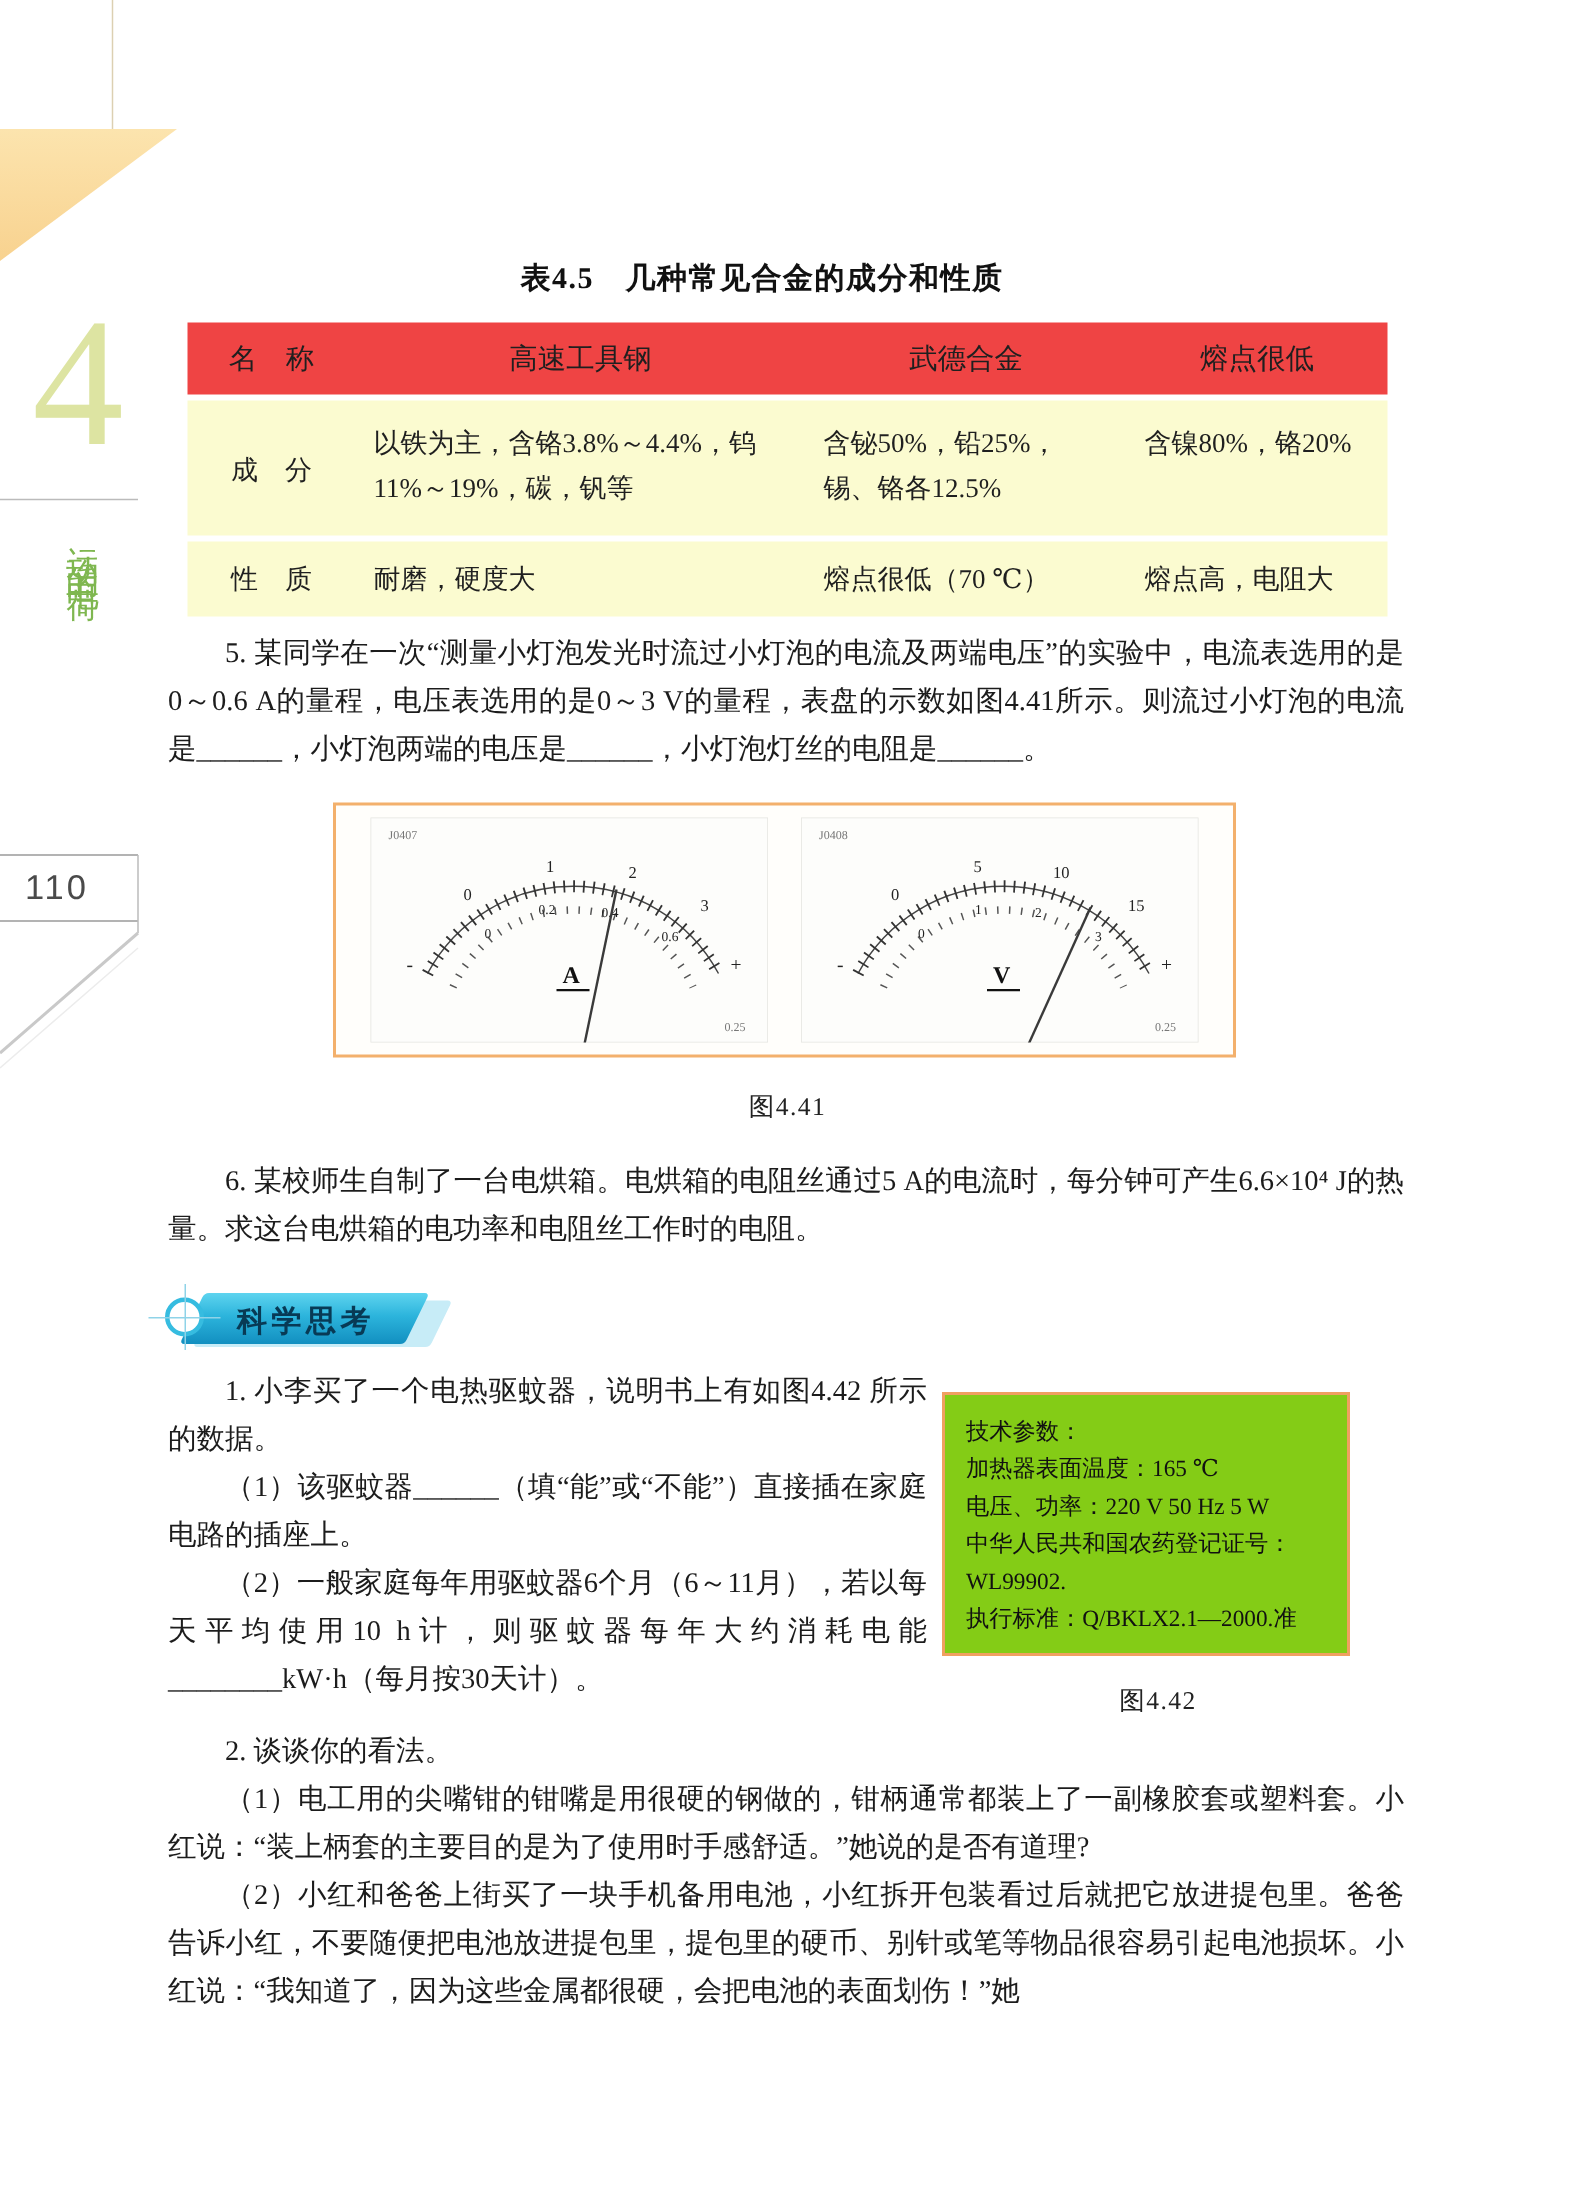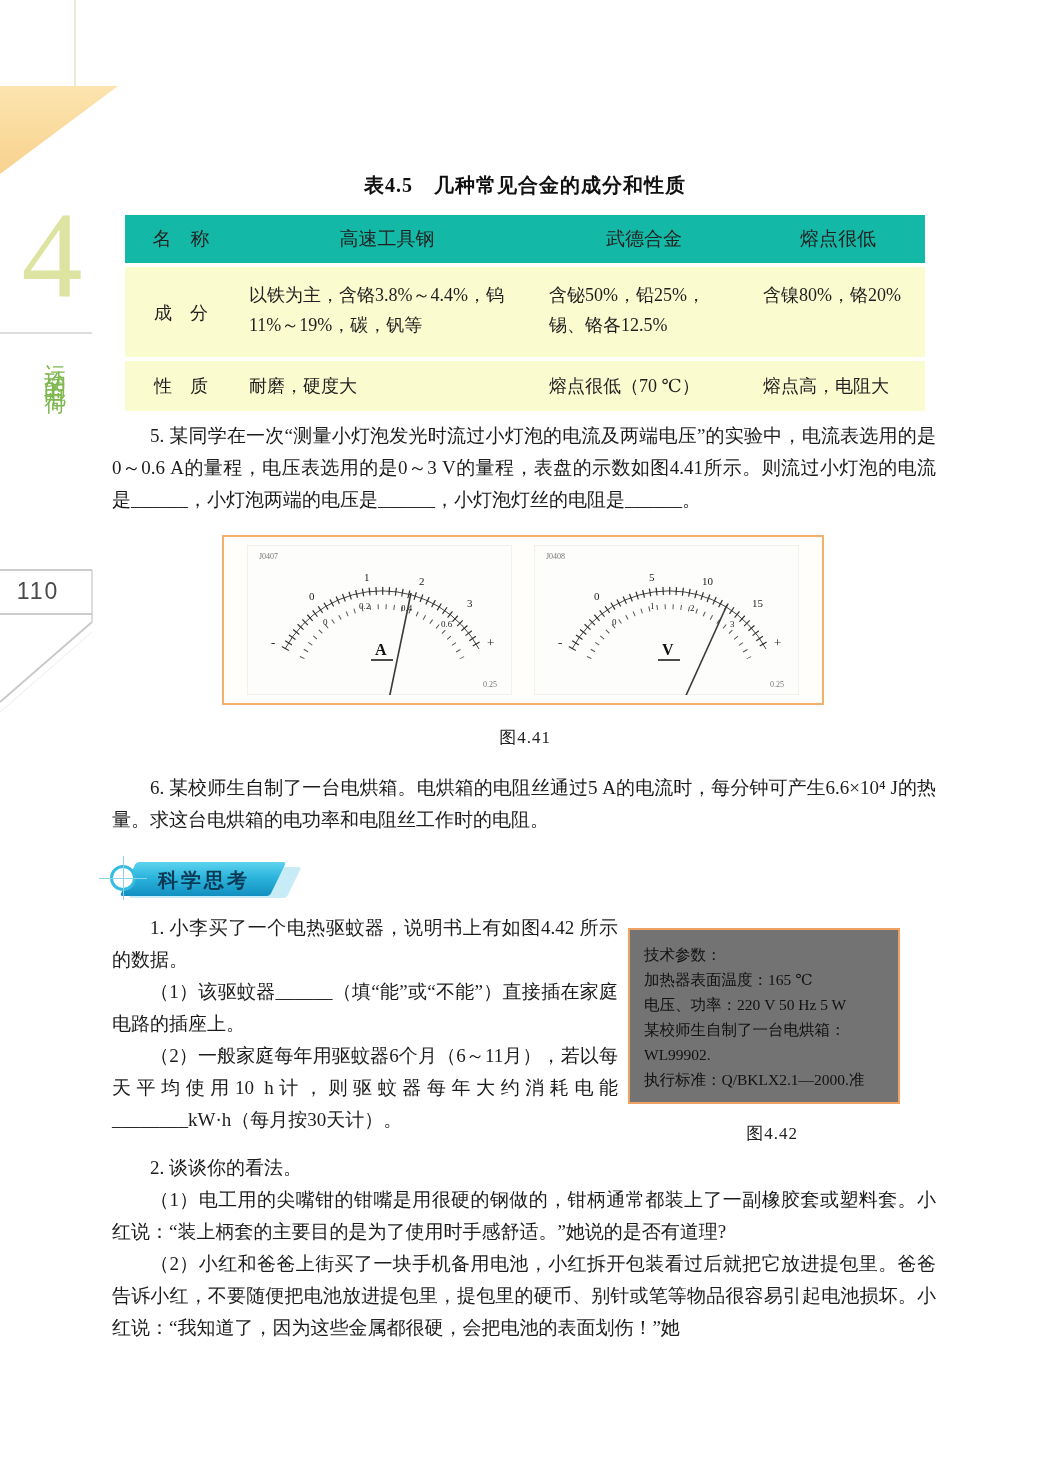--- a/index.html
+++ b/index.html
@@ -28,26 +28,26 @@
   }
   .page-number {
     position:absolute; left:0; top:578px; width:76px; text-align:center;
     font-size:23px; letter-spacing:2px; color:#4a4a4a;
     font-family:"Liberation Sans",sans-serif;
   }
   .sidebar-lines { position:absolute; left:0; top:0; }
 
   
   .table-title {
-    position:absolute; left:125px; top:172px; width:800px; text-align:center;
+    position:absolute; left:108px; top:172px; width:800px; text-align:center;
     font-size:20px; font-weight:bold; letter-spacing:1px; color:#111;
   }
   .alloy-table { position:absolute; left:125px; top:215px; width:800px; font-size:18px; }
   .trow { display:grid; grid-template-columns:112px 300px 214px 174px; margin-bottom:4px; }
-  .thead-row { background:#14b8a6; }
+  .thead-row { background:#ef4444; }
   .thead-row .cell { padding:11px 6px; text-align:center; font-size:19px; }
   .body-row { background:#fbfbd0; }
   .body-row .cell { padding:11px 12px; line-height:30px; }
   .body-row .label-cell { text-align:center; padding-left:6px; padding-right:6px; align-self:center; }
   .row-chengfen { min-height:90px; }
   .row-chengfen .cell { padding-top:13px; }
   .row-xingzhi .cell { padding-top:10px; padding-bottom:10px; }
 
   
   .para {
@@ -99,21 +99,21 @@
   }
 
   
   .think-left {
     position:absolute; left:112px; top:912px; width:506px;
     font-size:19px; line-height:32px; text-align:justify; color:#1c1c1c;
   }
   .think-left p { text-indent:2em; }
   .tech-box {
     position:absolute; left:628px; top:928px; width:272px;
-    border:2px solid #f0a060; background:#737373;
+    border:2px solid #f0a060; background:#84cc16;
     padding:12px 12px 10px 14px; font-size:15.5px; line-height:25px; color:#111;
   }
   .think2-heading { top:1152px; }
   .think2-p1 { top:1184px; }
   .think2-p2 { top:1248px; }
 </style>
 </head>
 <body>
 
 <div class="page">
@@ -217,21 +217,21 @@
   <div class="think-left">
     <p>1. 小李买了一个电热驱蚊器，说明书上有如图4.42 所示的数据。</p>
     <p>（1）该驱蚊器______（填“能”或“不能”）直接插在家庭电路的插座上。</p>
     <p>（2）一般家庭每年用驱蚊器6个月（6～11月），若以每天平均使用10 h计，则驱蚊器每年大约消耗电能________kW·h（每月按30天计）。</p>
   </div>
 
   <div class="tech-box">
     <div>技术参数：</div>
     <div>加热器表面温度：165 ℃</div>
     <div>电压、功率：220 V  50 Hz  5 W</div>
-    <div>某校师生自制了一台电烘箱：</div>
+    <div>中华人民共和国农药登记证号：</div>
     <div>WL99902.</div>
     <div>执行标准：Q/BKLX2.1—2000.准</div>
   </div>
   <div class="fig-caption cap42">图4.42</div>
 
   <div class="para think2-heading">2. 谈谈你的看法。</div>
   <div class="para think2-p1">（1）电工用的尖嘴钳的钳嘴是用很硬的钢做的，钳柄通常都装上了一副橡胶套或塑料套。小红说：“装上柄套的主要目的是为了使用时手感舒适。”她说的是否有道理?</div>
   <div class="para think2-p2">（2）小红和爸爸上街买了一块手机备用电池，小红拆开包装看过后就把它放进提包里。爸爸告诉小红，不要随便把电池放进提包里，提包里的硬币、别针或笔等物品很容易引起电池损坏。小红说：“我知道了，因为这些金属都很硬，会把电池的表面划伤！”她</div>
 
 </div>

